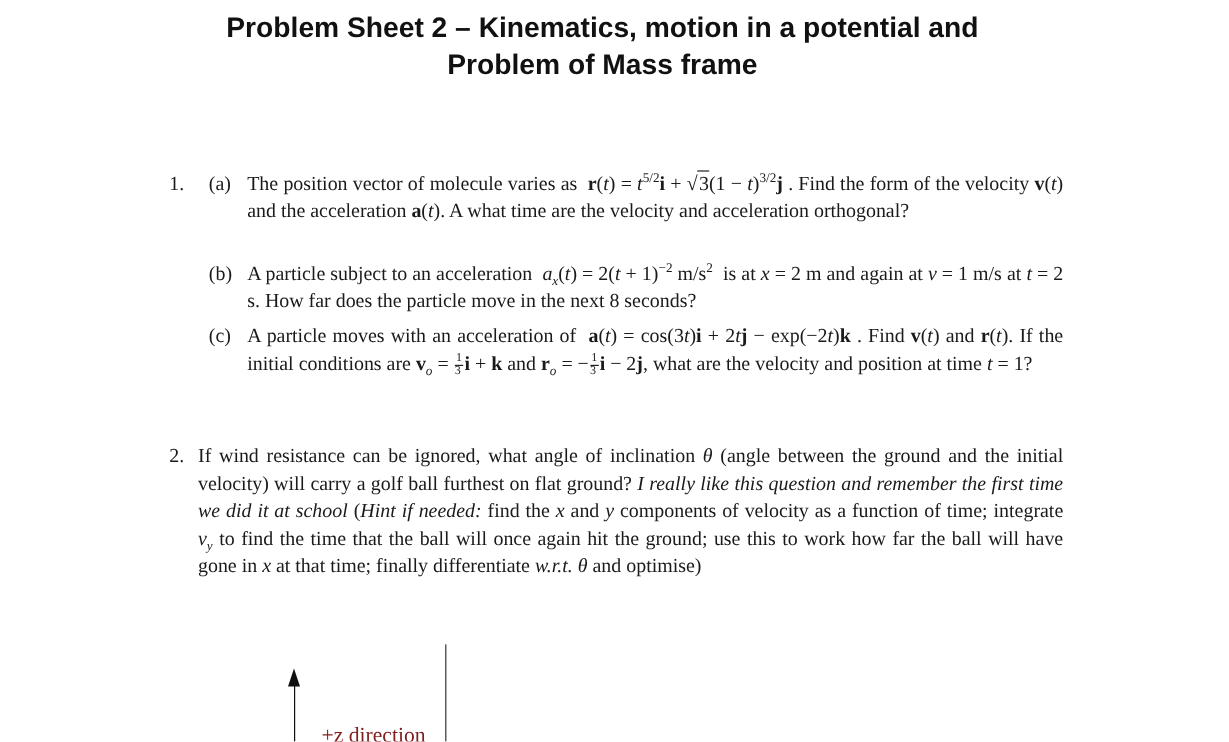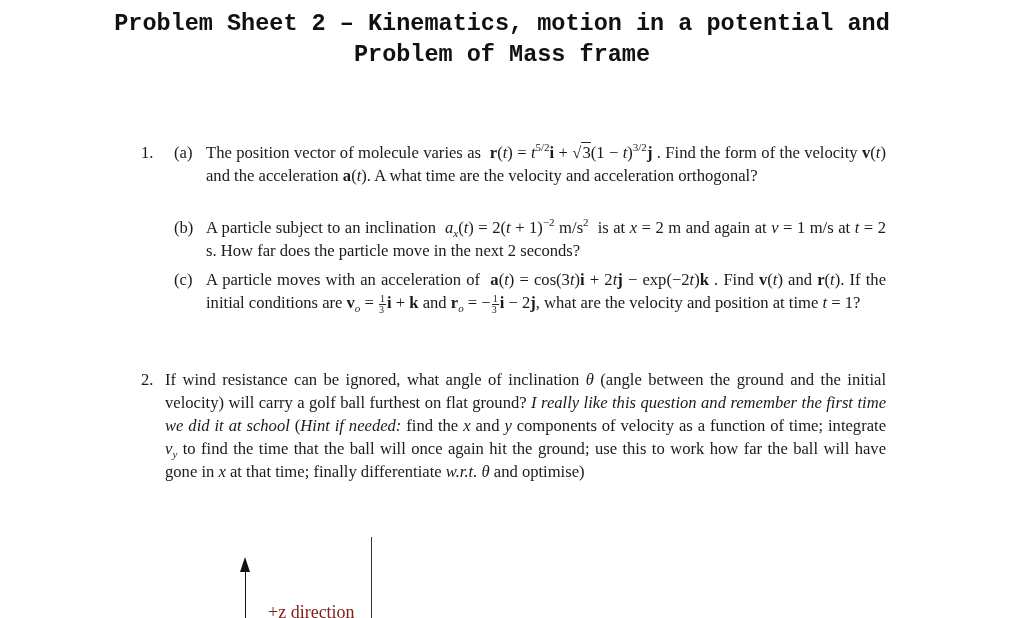--- a/index.html
+++ b/index.html
@@ -3,21 +3,21 @@
   <meta charset="utf-8">
   <style>
     html, body { margin: 0; padding: 0; background: #ffffff; }
     body {
       width: 1024px; height: 618px; overflow: hidden; position: relative;
       font-family: "DejaVu Serif", "Liberation Serif", serif;
       color: #111;
     }
     .title {
       position: absolute; left: 0; top: 8px; width: 1004px;
-      text-align: center; font-family: Liberation Mono, monospace;
+      text-align: center; font-family: Liberation Sans, sans-serif;
       font-weight: bold; font-size: 23.5px; line-height: 31px;
       color: #111;
     }
     .body-text {
       font-family: "Liberation Serif", serif; font-size: 16.6px; line-height: 23px;
       color: #1a1a1a; text-align: justify;
     }
     .q1-num { position: absolute; left: 141px; top: 141px; }
     .part {
       position: absolute; left: 174px; width: 712px;
@@ -69,21 +69,21 @@
 
 <div class="body-text q1-num">1.</div>
 
 <div class="body-text part pa">
   <span class="lbl">(a)</span>
   <div class="txt"><span>The position vector of molecule varies as </span><span>&nbsp;<span class="bold">r</span>(<i>t</i>) = <i>t</i><sup>5/2</sup><span class="bold">i</span> + √<span class="sqrt">3</span>(1 − <i>t</i>)<sup>3/2</sup><span class="bold">j</span>&nbsp;</span><span>. Find the form of the velocity </span><span class="bold">v</span>(<i>t</i>)<span> and the acceleration </span><span class="bold">a</span>(<i>t</i>)<span>. A what time are the velocity and acceleration orthogonal?</span></div>
 </div>
 
 <div class="body-text part pb">
   <span class="lbl">(b)</span>
-  <div class="txt"><span>A particle subject to an inclination </span><span>&nbsp;<i>a<sub>x</sub></i>(<i>t</i>) = 2(<i>t</i> + 1)<sup>−2</sup> m/s<sup>2</sup>&nbsp;</span><span> is at </span><i>x</i> = 2 m<span> and again at </span><i>v</i> = 1 m/s<span> at </span><i>t</i> = 2 s<span>. How far does the particle move in the next 2 seconds?</span></div>
+  <div class="txt"><span>A particle subject to an acceleration </span><span>&nbsp;<i>a<sub>x</sub></i>(<i>t</i>) = 2(<i>t</i> + 1)<sup>−2</sup> m/s<sup>2</sup>&nbsp;</span><span> is at </span><i>x</i> = 2 m<span> and again at </span><i>v</i> = 1 m/s<span> at </span><i>t</i> = 2 s<span>. How far does the particle move in the next 8 seconds?</span></div>
 </div>
 
 <div class="body-text part pc">
   <span class="lbl">(c)</span>
   <div class="txt"><span>A particle moves with an acceleration of </span><span>&nbsp;<span class="bold">a</span>(<i>t</i>) = cos(3<i>t</i>)<span class="bold">i</span> + 2<i>t</i><span class="bold">j</span> − exp(−2<i>t</i>)<span class="bold">k</span>&nbsp;</span><span>. Find </span><span class="bold">v</span>(<i>t</i>)<span> and </span><span class="bold">r</span>(<i>t</i>)<span>. If the initial conditions are </span><span class="bold">v</span><sub><i>o</i></sub> = <span class="frac"><span class="n">1</span><span>3</span></span><span class="bold">i</span> + <span class="bold">k</span><span> and </span><span class="bold">r</span><sub><i>o</i></sub> = −<span class="frac"><span class="n">1</span><span>3</span></span><span class="bold">i</span> − 2<span class="bold">j</span><span>, what are the velocity and position at time </span><i>t</i> = 1<span>?</span></div>
 </div>
 
 <div class="body-text q2">
   <span class="lbl">2.</span>
   <div class="txt"><span>If wind resistance can be ignored, what angle of inclination </span><i>θ</i><span> (angle between the ground and the initial velocity) will carry a golf ball furthest on flat ground? </span><i>I really like this question and remember the first time we did it at school</i><span> (</span><i>Hint if needed:</i><span> find the </span><i>x</i><span> and </span><i>y</i><span> components of velocity as a function of time; integrate </span><i>v</i><sub><i>y</i></sub><span> to find the time that the ball will once again hit the ground; use this to work how far the ball will have gone in </span><i>x</i><span> at that time; finally differentiate </span><i>w.r.t.</i>&nbsp;<i>θ</i><span> and optimise)</span></div>

